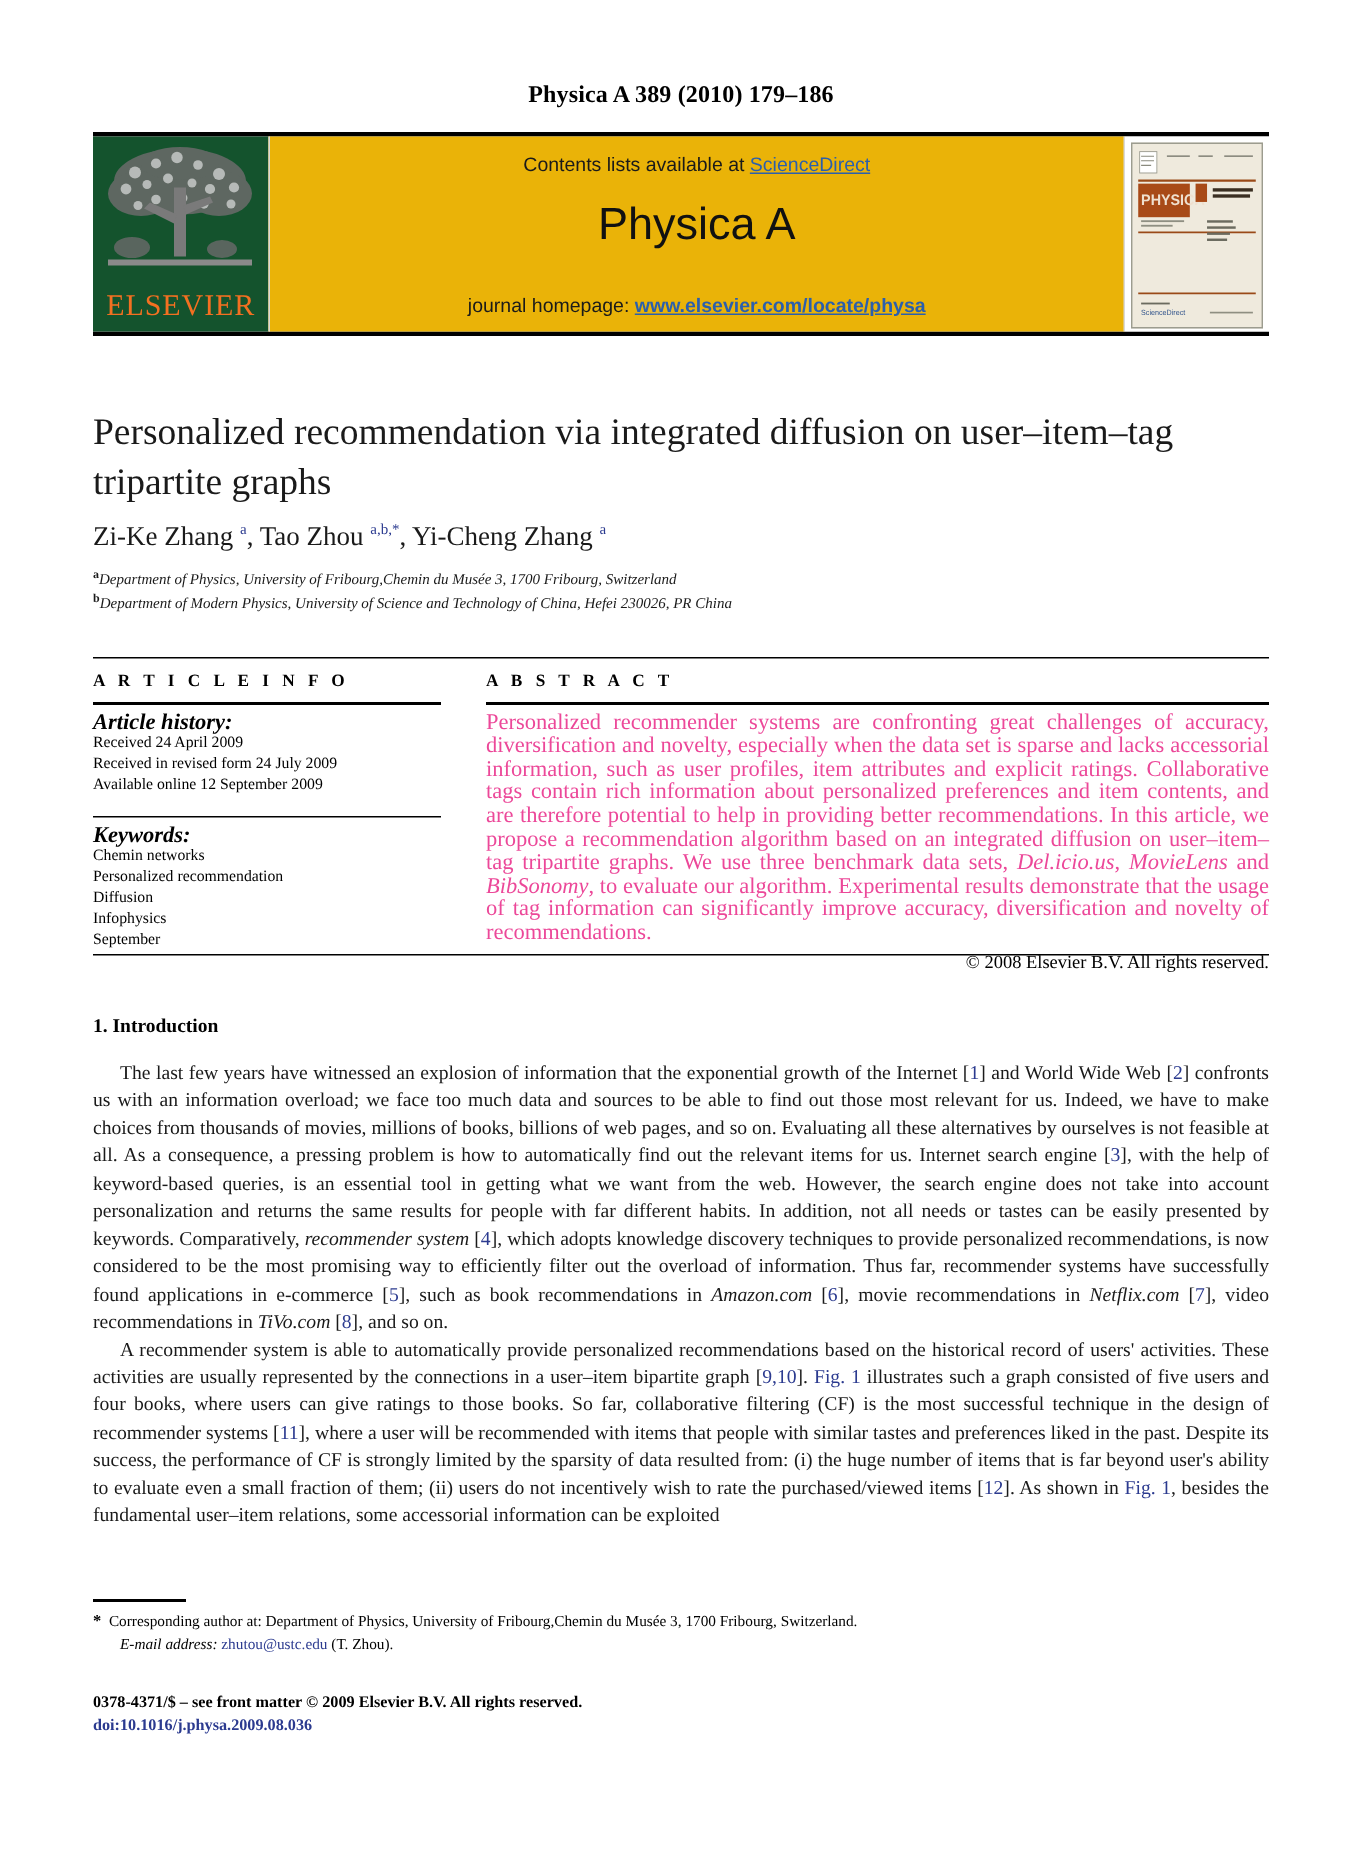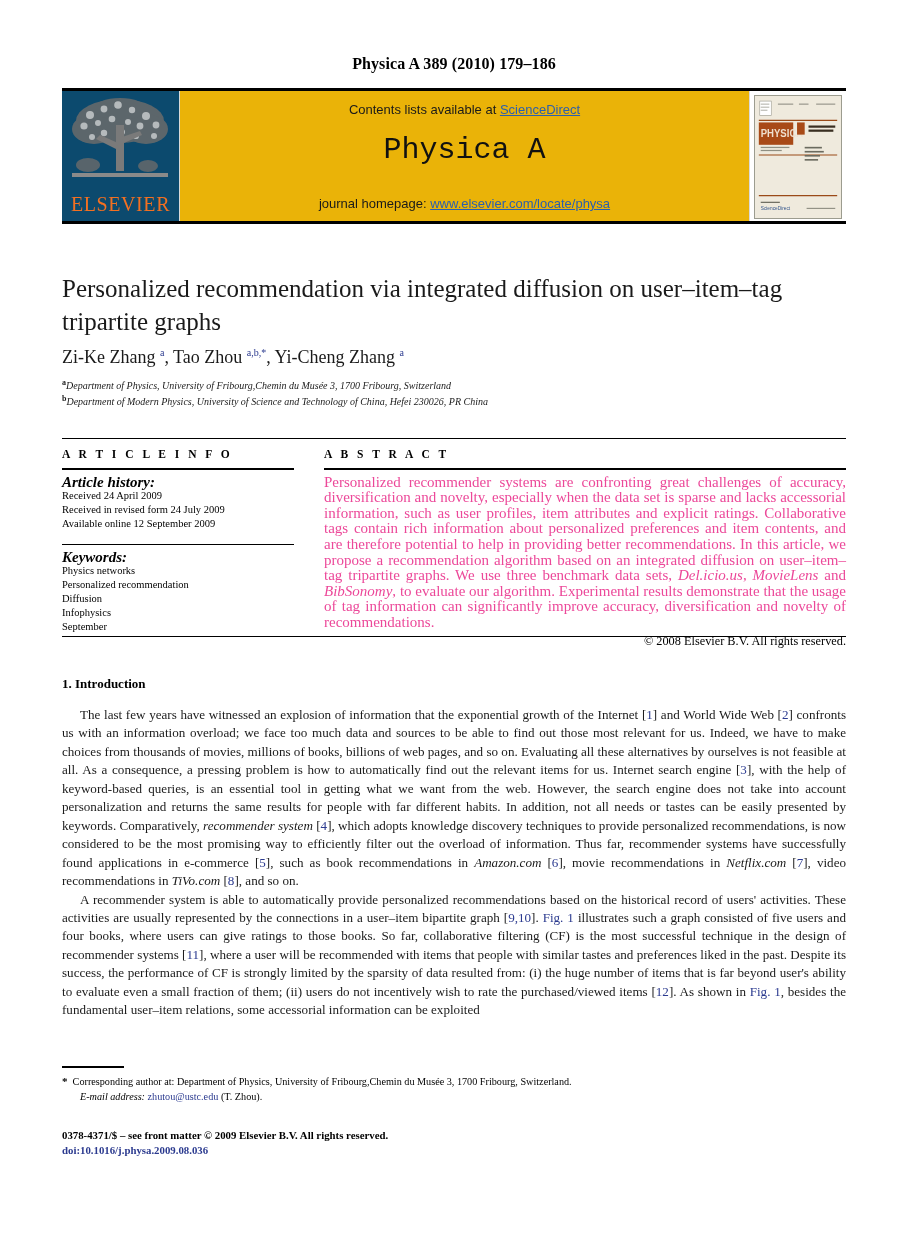--- a/index.html
+++ b/index.html
@@ -51,21 +51,21 @@
     box-sizing: content-box;
   }
   .masthead-row {
     display: flex;
     align-items: stretch;
     height: 130px;
   }
   .elsevier-logo {
     width: 117px;
     flex: 0 0 117px;
-    background: #0c4a6e;
+    background: #14532d;
     position: relative;
   }
   .elsevier-tree {
     position: absolute;
     left: 8px;
     top: 4px;
     width: 100px;
     height: 92px;
   }
   .elsevier-word {
@@ -98,36 +98,37 @@
   }
   .contents-line .sd {
     color: #2b5fad;
   }
   .journal-name {
     position: absolute;
     top: 42px;
     left: 0;
     right: 0;
     text-align: center;
-    font-family: Liberation Mono, monospace;
+    font-family: Liberation Sans, sans-serif;
     font-size: 30px;
     color: #111;
   }
   .homepage-line {
     position: absolute;
     bottom: 10px;
     left: 0;
     right: 0;
     text-align: center;
     font-family: "Liberation Sans", sans-serif;
     font-size: 13px;
     color: #1a1a1a;
   }
   .homepage-line .url {
     color: #2b5fad;
+    font-weight: bold;
   }
   .cover-thumb {
     width: 96px;
     flex: 0 0 96px;
     position: relative;
     background: #ffffff;
     padding: 4px 6px 4px 4px;
     box-sizing: border-box;
   }
   .cover-inner {
@@ -443,21 +444,21 @@
     <div class="col-info">
       <div class="sec-label">A R T I C L E    I N F O</div>
       <div class="thin-rule"></div>
       <div class="info-head">Article history:</div>
       <div class="info-line">Received 24 April 2009</div>
       <div class="info-line">Received in revised form 24 July 2009</div>
       <div class="info-line">Available online 12 September 2009</div>
       <div class="info-gap"></div>
       <div class="thin-rule"></div>
       <div class="info-head">Keywords:</div>
-      <div class="info-line">Physics networks</div>
+      <div class="info-line">Chemin networks</div>
       <div class="info-line">Personalized recommendation</div>
       <div class="info-line">Diffusion</div>
       <div class="info-line">Infophysics</div>
       <div class="info-line">September</div>
     </div>
 
     <div class="col-abs">
       <div class="sec-label">A B S T R A C T</div>
       <div class="thin-rule"></div>
       <div class="abs-text">Personalized recommender systems are confronting great challenges of accuracy, diversification and novelty, especially when the data set is sparse and lacks accessorial information, such as user profiles, item attributes and explicit ratings. Collaborative tags contain rich information about personalized preferences and item contents, and are therefore potential to help in providing better recommendations. In this article, we propose a recommendation algorithm based on an integrated diffusion on user–item–tag tripartite graphs. We use three benchmark data sets, <i>Del.icio.us</i>, <i>MovieLens</i> and <i>BibSonomy</i>, to evaluate our algorithm. Experimental results demonstrate that the usage of tag information can significantly improve accuracy, diversification and novelty of recommendations.</div>

